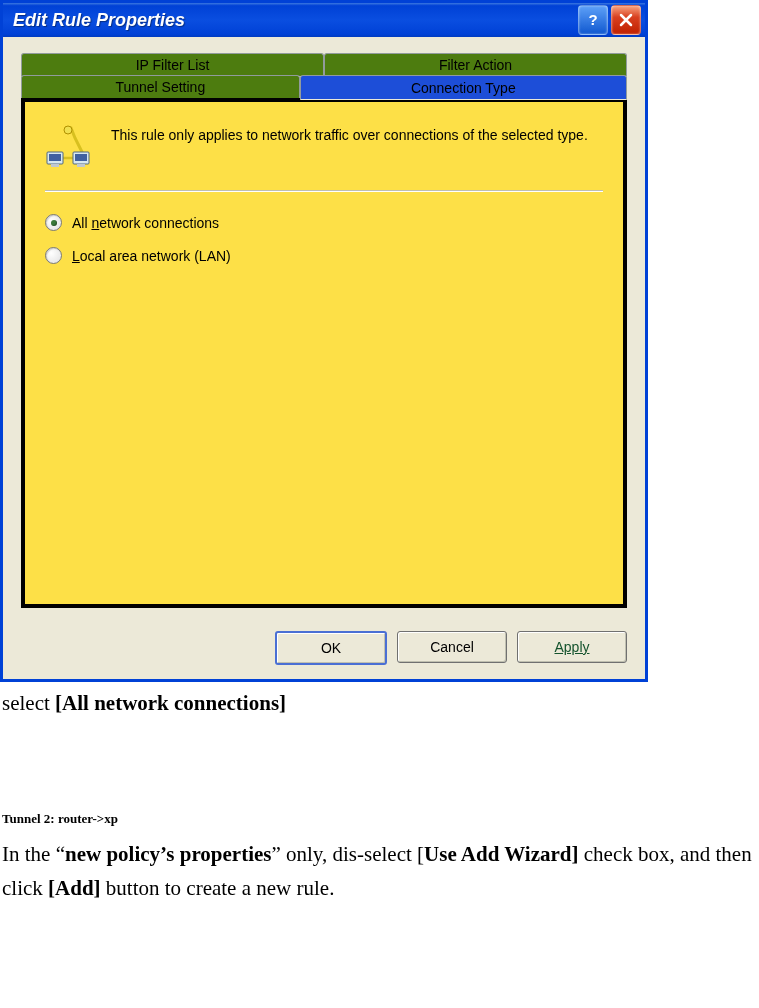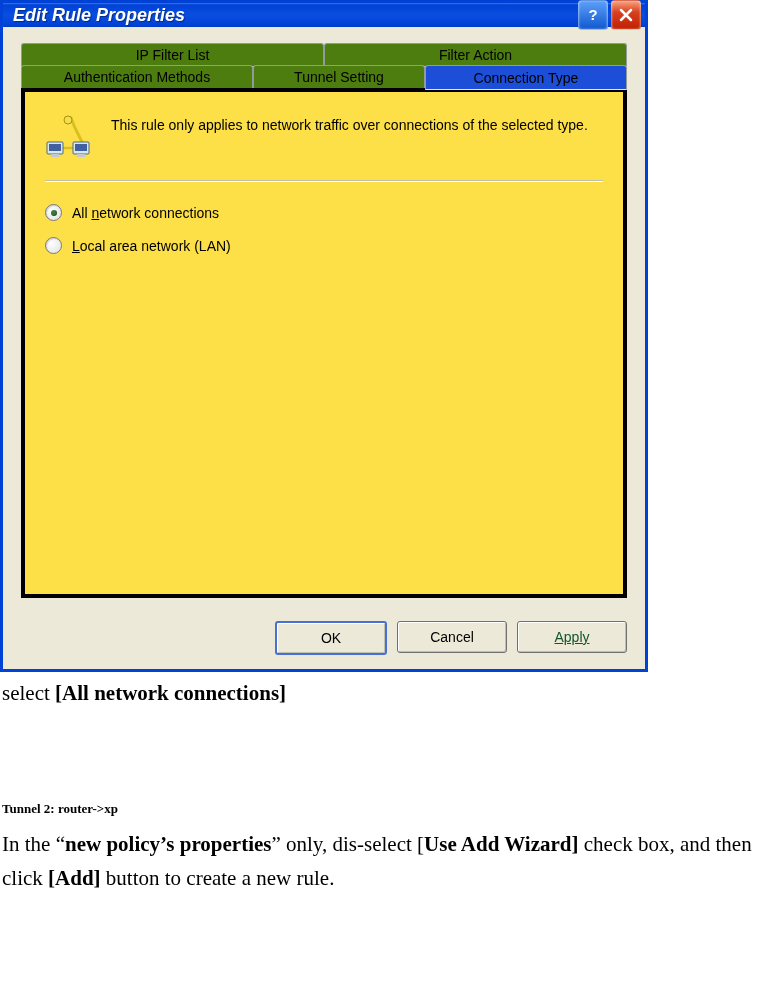--- a/index.html
+++ b/index.html
@@ -11,21 +11,21 @@
     color: #000000;
     width: 759px;
   }
   .window {
     width: 642px;
     border: 3px solid #0041d6;
     background: #ece9d8;
     margin: 0;
   }
   .titlebar {
-    height: 24px;
+    height: 34px;
     background: linear-gradient(to bottom, #3b77e0 0%, #0041d6 8%, #0a4ee0 50%, #0041d6 92%, #003bc0 100%);
     display: flex;
     align-items: center;
     justify-content: space-between;
     padding: 0 4px 0 10px;
   }
   .titlebar-title {
     color: #ffffff;
     font-weight: bold;
     font-size: 18px;
@@ -208,21 +208,20 @@
     </div>
   </div>
 
   <div class="dialog-body">
     <div class="tabs-area">
       <div class="tab-row back">
         <div class="tab">IP Filter List</div>
         <div class="tab">Filter Action</div>
       </div>
       <div class="tab-row front">
-        <div class="tab" style="flex:1.15">Authentication Methods</div>
         <div class="tab" style="flex:0.85">Tunnel Setting</div>
         <div class="tab active" style="flex:1">Connection Type</div>
       </div>
       <div class="tab-content">
         <div class="info-row">
           <div class="net-icon">
             <svg width="48" height="48" viewBox="0 0 48 48">
               <path d="M20 4 L26 4 L30 14 L38 30" stroke="#d8c020" stroke-width="3" fill="none"></path>
               <circle cx="23" cy="6" r="4" fill="#f0e050" stroke="#b09000" stroke-width="1"></circle>
               <line x1="8" y1="34" x2="40" y2="34" stroke="#d8c020" stroke-width="2.5"></line>

